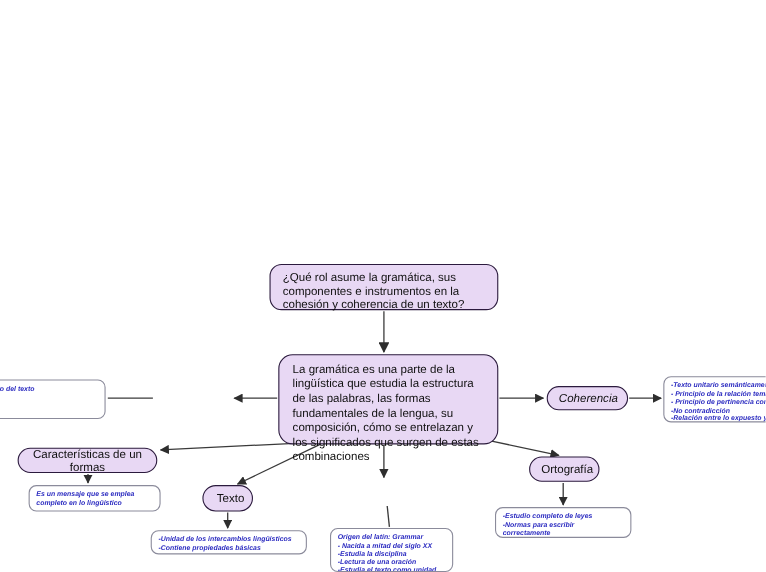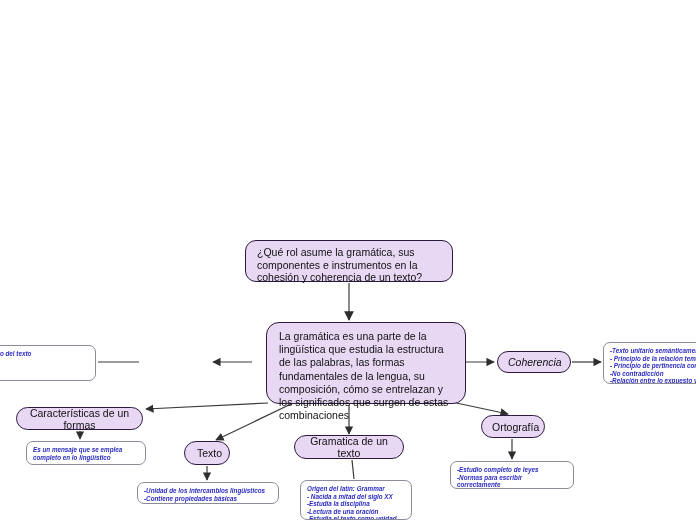--- a/index.html
+++ b/index.html
@@ -53,21 +53,21 @@
     height: 42px;
     border-radius: 11px;
     padding: 5px 9px 5px 11px;
     font-size: 10.5px;
     line-height: 12.6px;
     align-items: flex-start;
   }
 
   
   .node.central {
-    left: 266px;
+    left: 253px;
     top: 322px;
     width: 200px;
     height: 82px;
     border-radius: 13px;
     padding: 7px 10px 6px 12px;
     font-size: 10.5px;
     line-height: 13.2px;
     align-items: flex-start;
   }
 
@@ -197,23 +197,20 @@
   </div>
 
   <div class="node pill caracteristicas">
     <span class="node-text">Características de un formas</span>
   </div>
 
   <div class="node pill texto">
     <span class="node-text">Texto</span>
   </div>
 
-  <div class="node pill gramatica">
-    <span class="node-text">Gramatica de un texto</span>
-  </div>
 
   <div class="node pill ortografia">
     <span class="node-text">Ortografía</span>
   </div>
 
   <div class="note cohesion-note">-Nivel  superficial dentro del texto
 -Anáfora
 -Sinonimia, Hiponimia</div>
 
   <div class="note coherencia-note">-Texto unitario semánticamente

